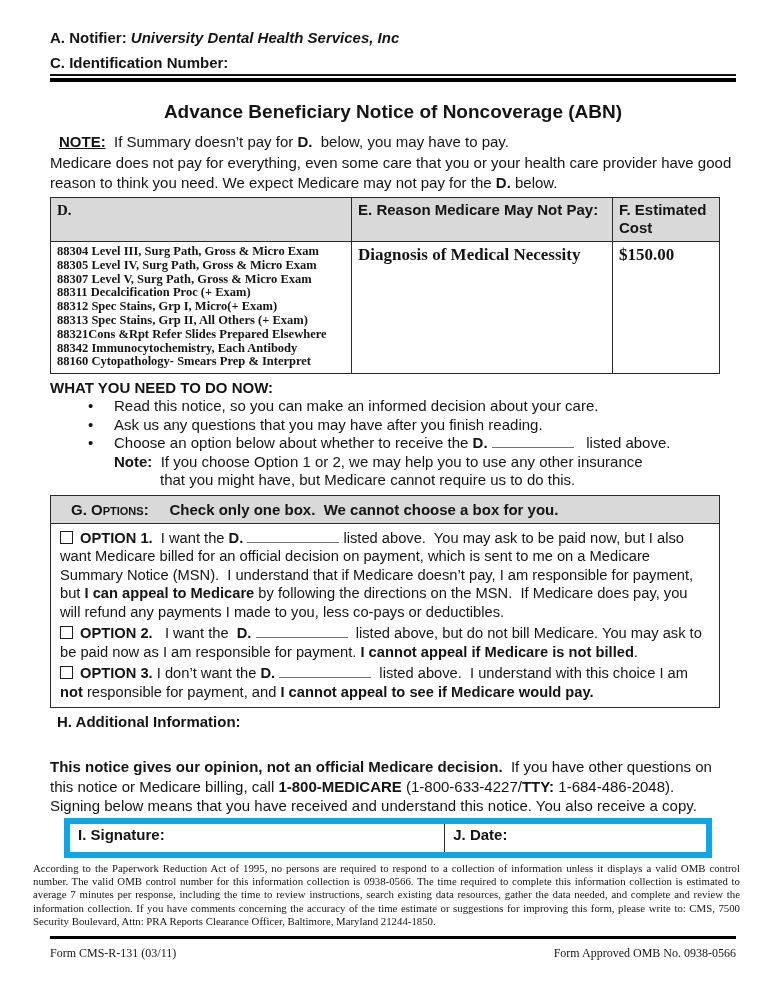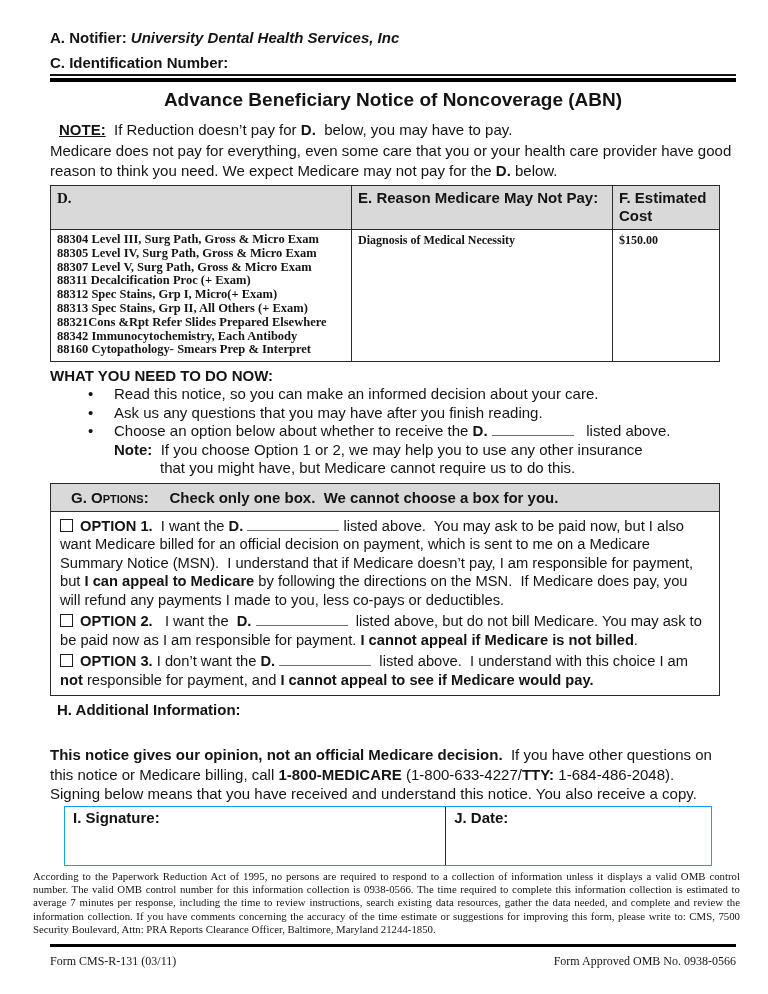--- a/index.html
+++ b/index.html
@@ -16,51 +16,51 @@
   }
   .rich{white-space:pre-wrap;}
   p{margin:0;}
   
   .notifier-line{line-height:19px;margin-bottom:6px;}
   .bc-row{display:flex;border-bottom:2px solid #111;padding-bottom:1px;line-height:20px;font-weight:bold;}
   .bc-b{width:49.5%;}
   .bc-c{flex:1;}
   .thick-rule{height:4px;background:#000;margin-top:2px;}
   
-  .title{font-size:19px;font-weight:bold;text-align:center;margin:6px 0 9px 0;line-height:23px;}
+  .title{font-size:19px;font-weight:bold;text-align:center;margin:18px 0 9px 0;line-height:23px;}
   .note-para{padding-left:9px;line-height:20px;}
   .intro-para{line-height:19.5px;margin-top:1px;}
   
   .d-table{width:calc(100% - 16px);border-collapse:collapse;margin-top:5px;table-layout:fixed;}
   .d-table th,.d-table td{border:1px solid #2b2b2b;vertical-align:top;text-align:left;}
   .d-table th{background:#d9d9d9;font-size:15px;line-height:18px;padding:3px 6px 4px 6px;font-weight:bold;}
   .th-d{font-family:"Liberation Serif",serif;}
   .td-d{font-family:"Liberation Serif",serif;font-weight:bold;font-size:12.5px;line-height:13.8px;padding:3px 4px 4px 6px;}
-  .td-e,.td-f{font-family:"Liberation Serif",serif;font-weight:bold;font-size:12px;padding:3px 6px;}
+  .td-e,.td-f{font-family:"Liberation Serif",serif;font-weight:bold;font-size:17px;padding:3px 6px;}
   
   .now-heading{font-weight:bold;margin-top:4px;line-height:19px;}
   .bullet-row{display:flex;margin-left:38px;line-height:18.5px;}
   .bullet-dot{width:26px;flex:none;}
   .bullet-note1{margin-left:64px;line-height:18.5px;}
   .bullet-note2{margin-left:110px;line-height:18.5px;}
   
   .g-box{margin-top:5px;margin-right:16px;}
   .g-header{background:#d9d9d9;border:1px solid #2b2b2b;padding:4px 20px;line-height:19px;}
   .g-body{border:1px solid #2b2b2b;border-top:none;padding:4px 9px 6px 9px;}
   .option{line-height:18.5px;font-size:14.7px;margin-top:3px;}
   .option:first-child{margin-top:1px;}
   .cbx{display:inline-block;width:11px;height:11px;border:1.5px solid #1c1c1c;margin-right:7px;vertical-align:-1px;background:#fff;}
   .blank{display:inline-block;border-bottom:1.4px solid #707070;height:0.85em;}
   .h-info{font-weight:bold;margin-top:4px;margin-left:7px;line-height:19px;}
   .spacer{height:26px;}
   
   .notice-para{line-height:19.5px;}
   .signing-line{line-height:19.5px;}
   
-  .sig-table{display:flex;border:1px solid #0ea5e9;margin:2px 24px 0 14px;height:60px;box-sizing:border-box;}
+  .sig-table{display:flex;border:6px solid #0ea5e9;margin:2px 24px 0 14px;height:40px;box-sizing:border-box;}
   .sig-cell{padding:2px 8px;font-weight:bold;box-sizing:border-box;}
   .sig-i{width:59%;border-right:1px solid #2b2b2b;}
   .sig-j{flex:1;}
   
   .fine-print{font-family:"Liberation Serif",serif;font-size:10.8px;line-height:13.4px;text-align:justify;margin:4px -4px 0 -17px;}
   .footer-rule{height:3px;background:#000;margin-top:7px;}
   .footer-row{display:flex;justify-content:space-between;font-family:"Liberation Serif",serif;font-size:12px;margin-top:5px;line-height:18px;}
 </style>
 </head>
 <body>
@@ -68,21 +68,21 @@
 <div class="page">
 
   <p class="notifier-line rich"><span style="font-weight: bold;">A. Notifier: </span><span style="font-weight: bold; font-style: italic;">University Dental Health Services, Inc</span></p>
   <div class="bc-row">
     <span class="bc-c">C. Identification Number:</span>
   </div>
   <div class="thick-rule"></div>
 
   <p class="title">Advance Beneficiary Notice of Noncoverage (ABN)</p>
 
-  <p class="note-para rich"><span style="font-weight: bold; text-decoration: underline;">NOTE:</span><span>  If Reduction doesn’t pay for </span><span style="font-weight: bold;">D.</span><span>  below, you may have to pay.</span></p>
+  <p class="note-para rich"><span style="font-weight: bold; text-decoration: underline;">NOTE:</span><span>  If Summary doesn’t pay for </span><span style="font-weight: bold;">D.</span><span>  below, you may have to pay.</span></p>
   <p class="intro-para rich"><span>Medicare does not pay for everything, even some care that you or your health care provider have good reason to think you need. We expect Medicare may not pay for the </span><span style="font-weight: bold;">D.</span><span> below.</span></p>
 
   <table class="d-table">
     <colgroup>
         <col style="width:45%">
         <col style="width:39%">
         <col style="width:16%">
       </colgroup>
     <thead>
       <tr>

